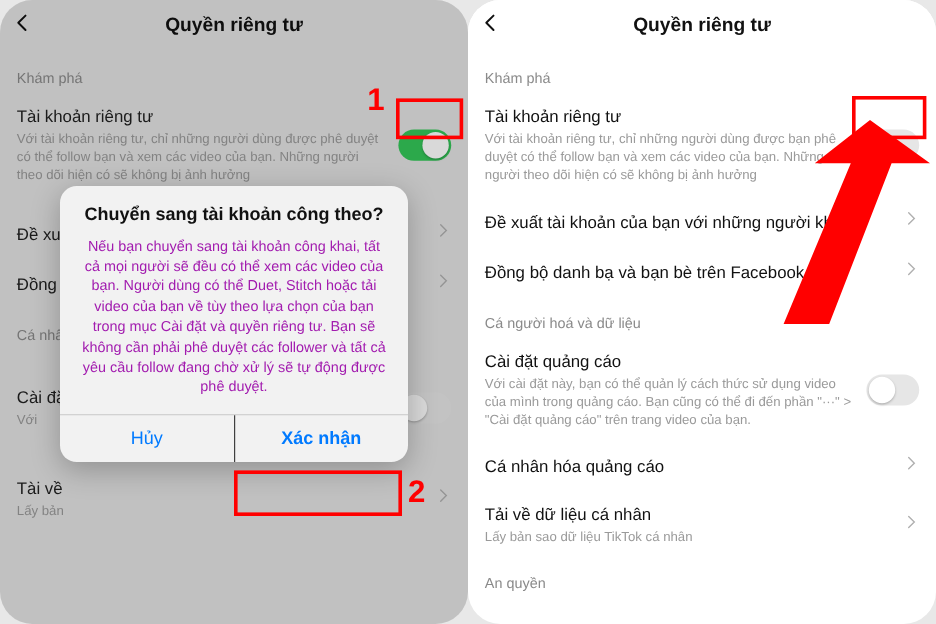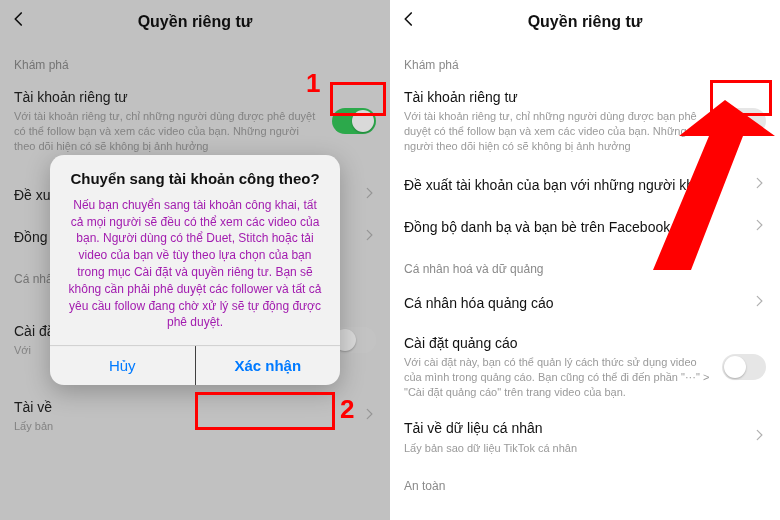--- a/index.html
+++ b/index.html
@@ -1,18 +1,18 @@
 <!DOCTYPE html>
 <html><head>
 <meta charset="utf-8">
 <style>
   * { box-sizing: border-box; margin: 0; padding: 0; font-family: -apple-system, "Helvetica Neue", Arial, sans-serif; }
   body { background: #e8e8e8; width: 780px; height: 520px; overflow: hidden; position: relative; }
   .container { display: flex; width: 100%; height: 100%; }
-  .pane { width: 50%; height: 100%; position: relative; overflow: hidden; }
+  .pane { width: 50%; height: 100%; position: relative; overflow: hidden; border-radius: 27px; }
   .pane-left { background: #e3e3e3; }
   .pane-right { background: #ffffff; }
   .dim { position: absolute; inset: 0; background: rgba(0,0,0,0.15); pointer-events: none; }
   .header { height: 44px; display: flex; align-items: center; justify-content: center; position: relative; border-bottom: 1px solid rgba(0,0,0,0); }
   .pane-left .header { background: #e3e3e3; }
   .pane-right .header { background: #fff; }
   .back { position: absolute; left: 10px; top: 10px; width: 24px; height: 24px; }
   .back svg { width: 18px; height: 18px; }
   .title { font-size: 16px; font-weight: 600; color: #111; }
   .section-label { font-size: 12px; color: #8a8a8a; padding: 14px 14px 6px; }
@@ -170,52 +170,52 @@
 
       <div class="row">
         <div class="row-body">
             <div class="row-title">Đồng bộ danh bạ và bạn bè trên Facebook</div>
           </div>
         <div class="chev"><svg viewBox="0 0 24 24">
               <path d="M9 4l8 8-8 8" stroke="#b0b0b0" stroke-width="2" fill="none" stroke-linecap="round"></path>
             </svg></div>
       </div>
 
-      <div class="section-label">Cá nhân hoá và dữ quảng</div>
-
-      <div class="row">
-        <div class="row-body">
-            <div class="row-title">Cá nhân hóa quảng cáo</div>
-          </div>
-        <div class="chev"><svg viewBox="0 0 24 24">
-              <path d="M9 4l8 8-8 8" stroke="#b0b0b0" stroke-width="2" fill="none" stroke-linecap="round"></path>
-            </svg></div>
-      </div>
+      <div class="section-label">Cá người hoá và dữ liệu</div>
 
       <div class="row">
         <div class="row-body">
           <div class="row-title">Cài đặt quảng cáo</div>
           <div class="row-desc">Với cài đặt này, bạn có thể quản lý cách thức sử dụng video của mình trong quảng cáo. Bạn cũng có thể đi đến phần "···" &gt; "Cài đặt quảng cáo" trên trang video của bạn.</div>
         </div>
         <div class="toggle off">
             <div class="knob"></div>
           </div>
       </div>
 
       <div class="row">
         <div class="row-body">
+            <div class="row-title">Cá nhân hóa quảng cáo</div>
+          </div>
+        <div class="chev"><svg viewBox="0 0 24 24">
+              <path d="M9 4l8 8-8 8" stroke="#b0b0b0" stroke-width="2" fill="none" stroke-linecap="round"></path>
+            </svg></div>
+      </div>
+
+      <div class="row">
+        <div class="row-body">
           <div class="row-title">Tải về dữ liệu cá nhân</div>
           <div class="row-desc">Lấy bản sao dữ liệu TikTok cá nhân</div>
         </div>
         <div class="chev"><svg viewBox="0 0 24 24">
               <path d="M9 4l8 8-8 8" stroke="#b0b0b0" stroke-width="2" fill="none" stroke-linecap="round"></path>
             </svg></div>
       </div>
 
-      <div class="section-label">An toàn</div>
+      <div class="section-label">An quyền</div>
     </div>
 
     <div class="redbox" style="left:320px; top:80px; width:62px; height:36px;"></div>
     <svg class="arrow" style="left:245px; top:100px; width:140px; height:170px;" viewBox="0 0 140 170">
       <polygon points="90,0 140,36 108,36 56,170 18,170 74,36 44,36" fill="#ff0000"></polygon>
     </svg>
   </div>
 
 </div>
 

